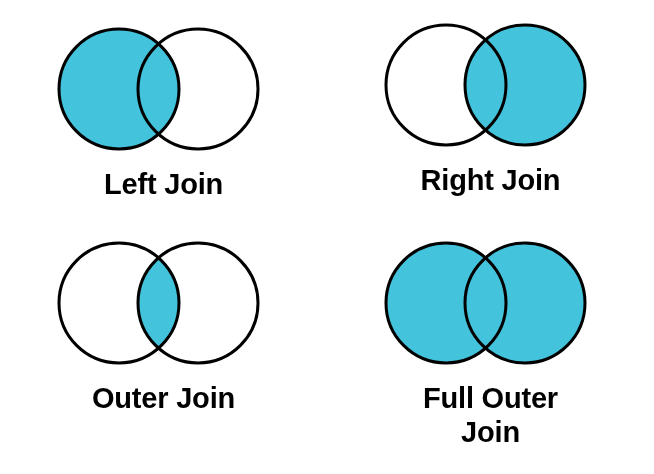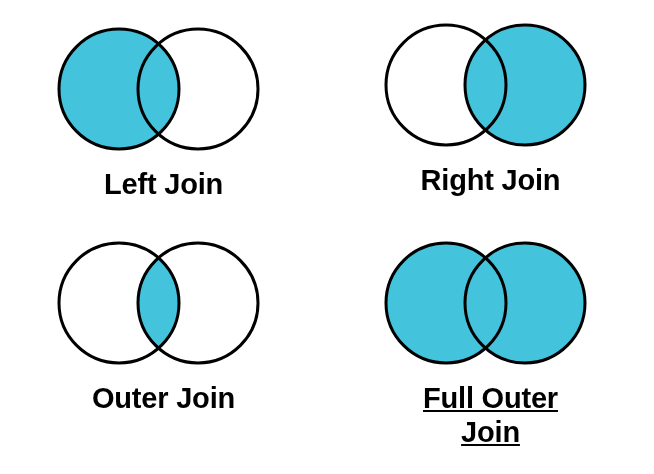--- a/index.html
+++ b/index.html
@@ -50,21 +50,21 @@
     color: #000000;
     text-align: center;
     line-height: 1.17;
     letter-spacing: -0.2px;
     width: 240px;
     white-space: pre-line;
   }
   .cell-bl .venn-label,
   .cell-tl .venn-label,
   .cell-tr .venn-label { white-space: nowrap; }
-  .cell-br .venn-label { white-space: pre-line; text-decoration: underline; }
+  .cell-br .venn-label { white-space: pre-line; }
 </style>
 </head>
 <body style="background: rgb(255, 255, 255);">
 
 <div class="grid">
 
   <div class="cell cell-tl">
     <div class="venn-wrap">
       <svg viewBox="0 0 210 134" xmlns="http://www.w3.org/2000/svg">
         <defs>

